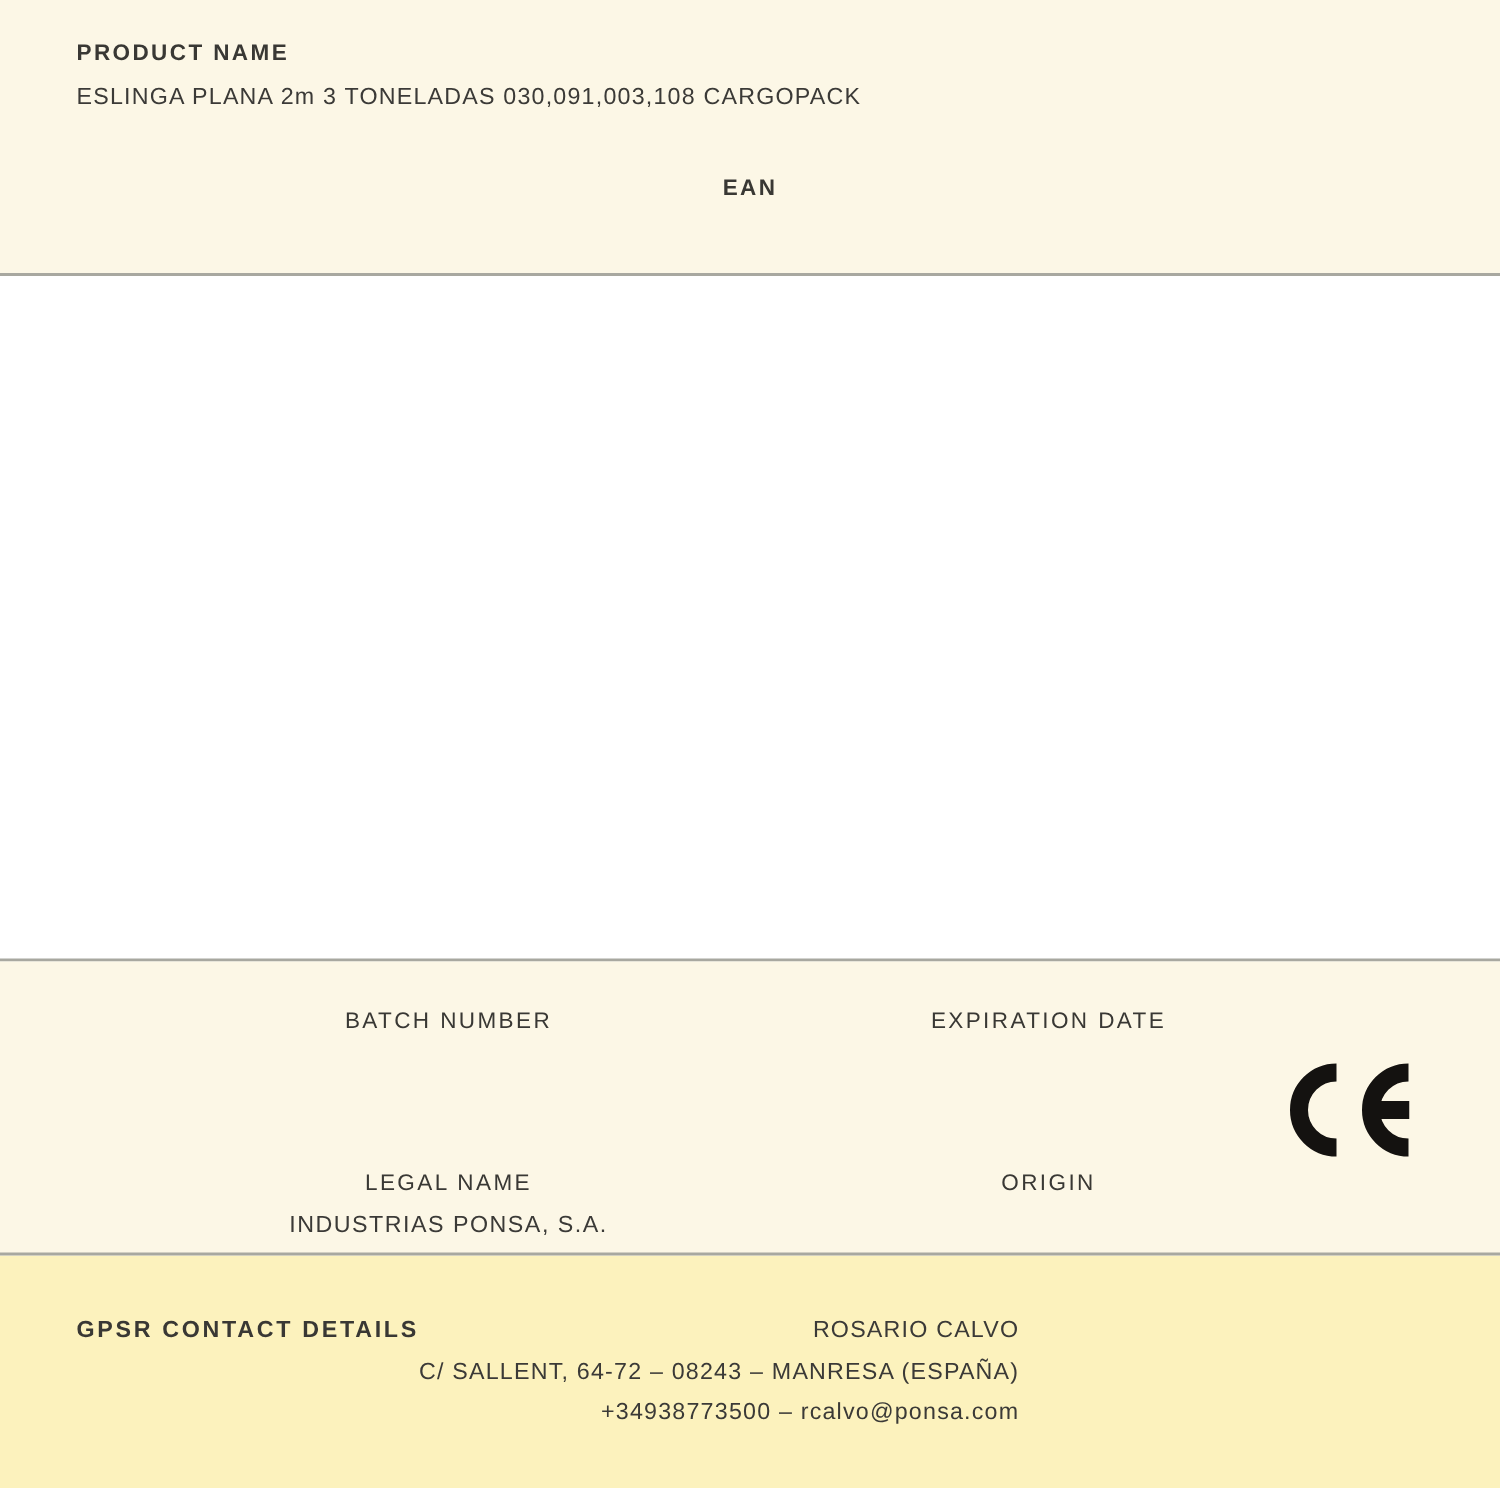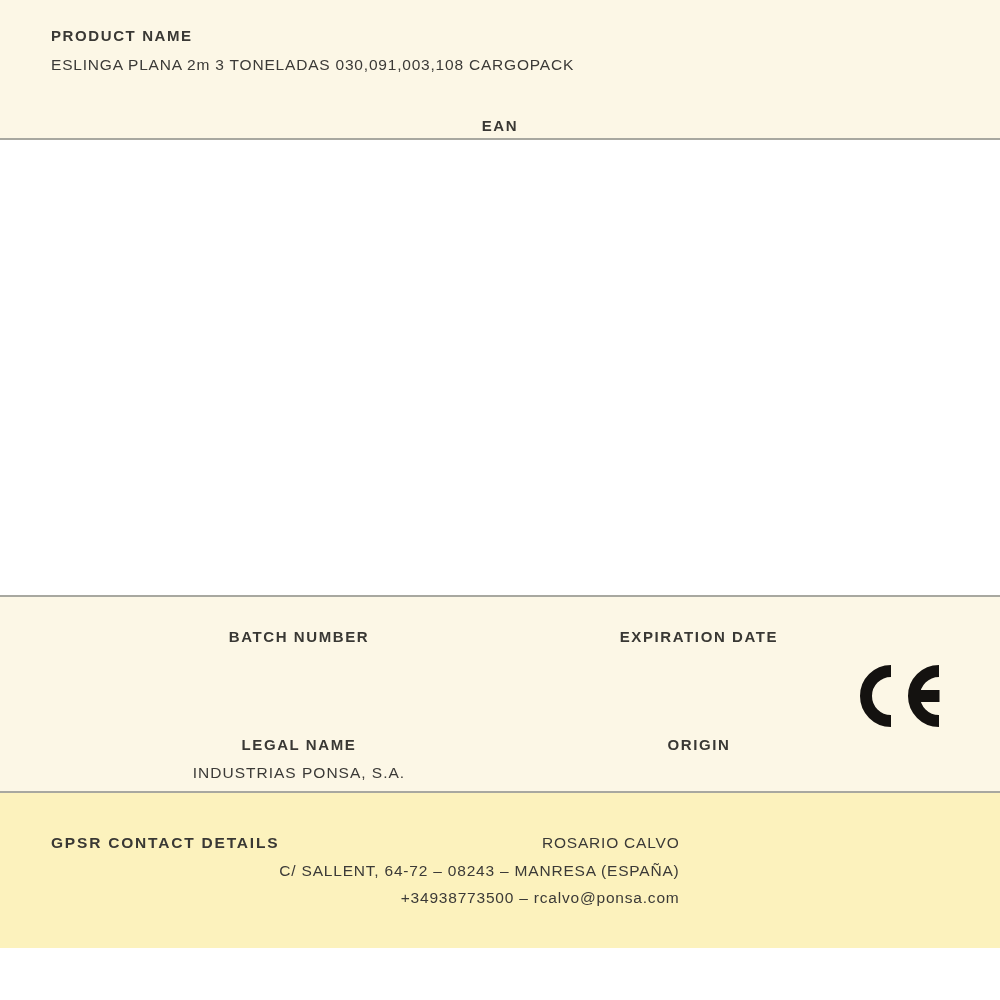--- a/index.html
+++ b/index.html
@@ -14,21 +14,21 @@
     height: 1000px;
     position: relative;
     overflow: hidden;
     background: #ffffff;
   }
   section { box-sizing: border-box; }
 
   
   .sec-top {
     background: #fcf7e6;
-    height: 140px;
+    height: 184px;
     border-bottom: 2px solid #a8a8a0;
     padding: 27px 51px 0 51px;
   }
   .f-label {
     font-size: 15px;
     font-weight: 700;
     letter-spacing: 1.6px;
     line-height: 18px;
     color: #393834;
   }
@@ -59,21 +59,21 @@
     display: flex;
     padding-left: 99px;
     width: 800px;
   }
   .info-col {
     width: 400px;
     text-align: center;
   }
   .i-label {
     font-size: 15px;
-    font-weight: 700;
+    font-weight: 400;
     letter-spacing: 1.6px;
     line-height: 18px;
     color: #393834;
   }
   .i-value {
     font-size: 15.5px;
     letter-spacing: 1px;
     line-height: 18px;
     margin-top: 10px;
     min-height: 18px;

